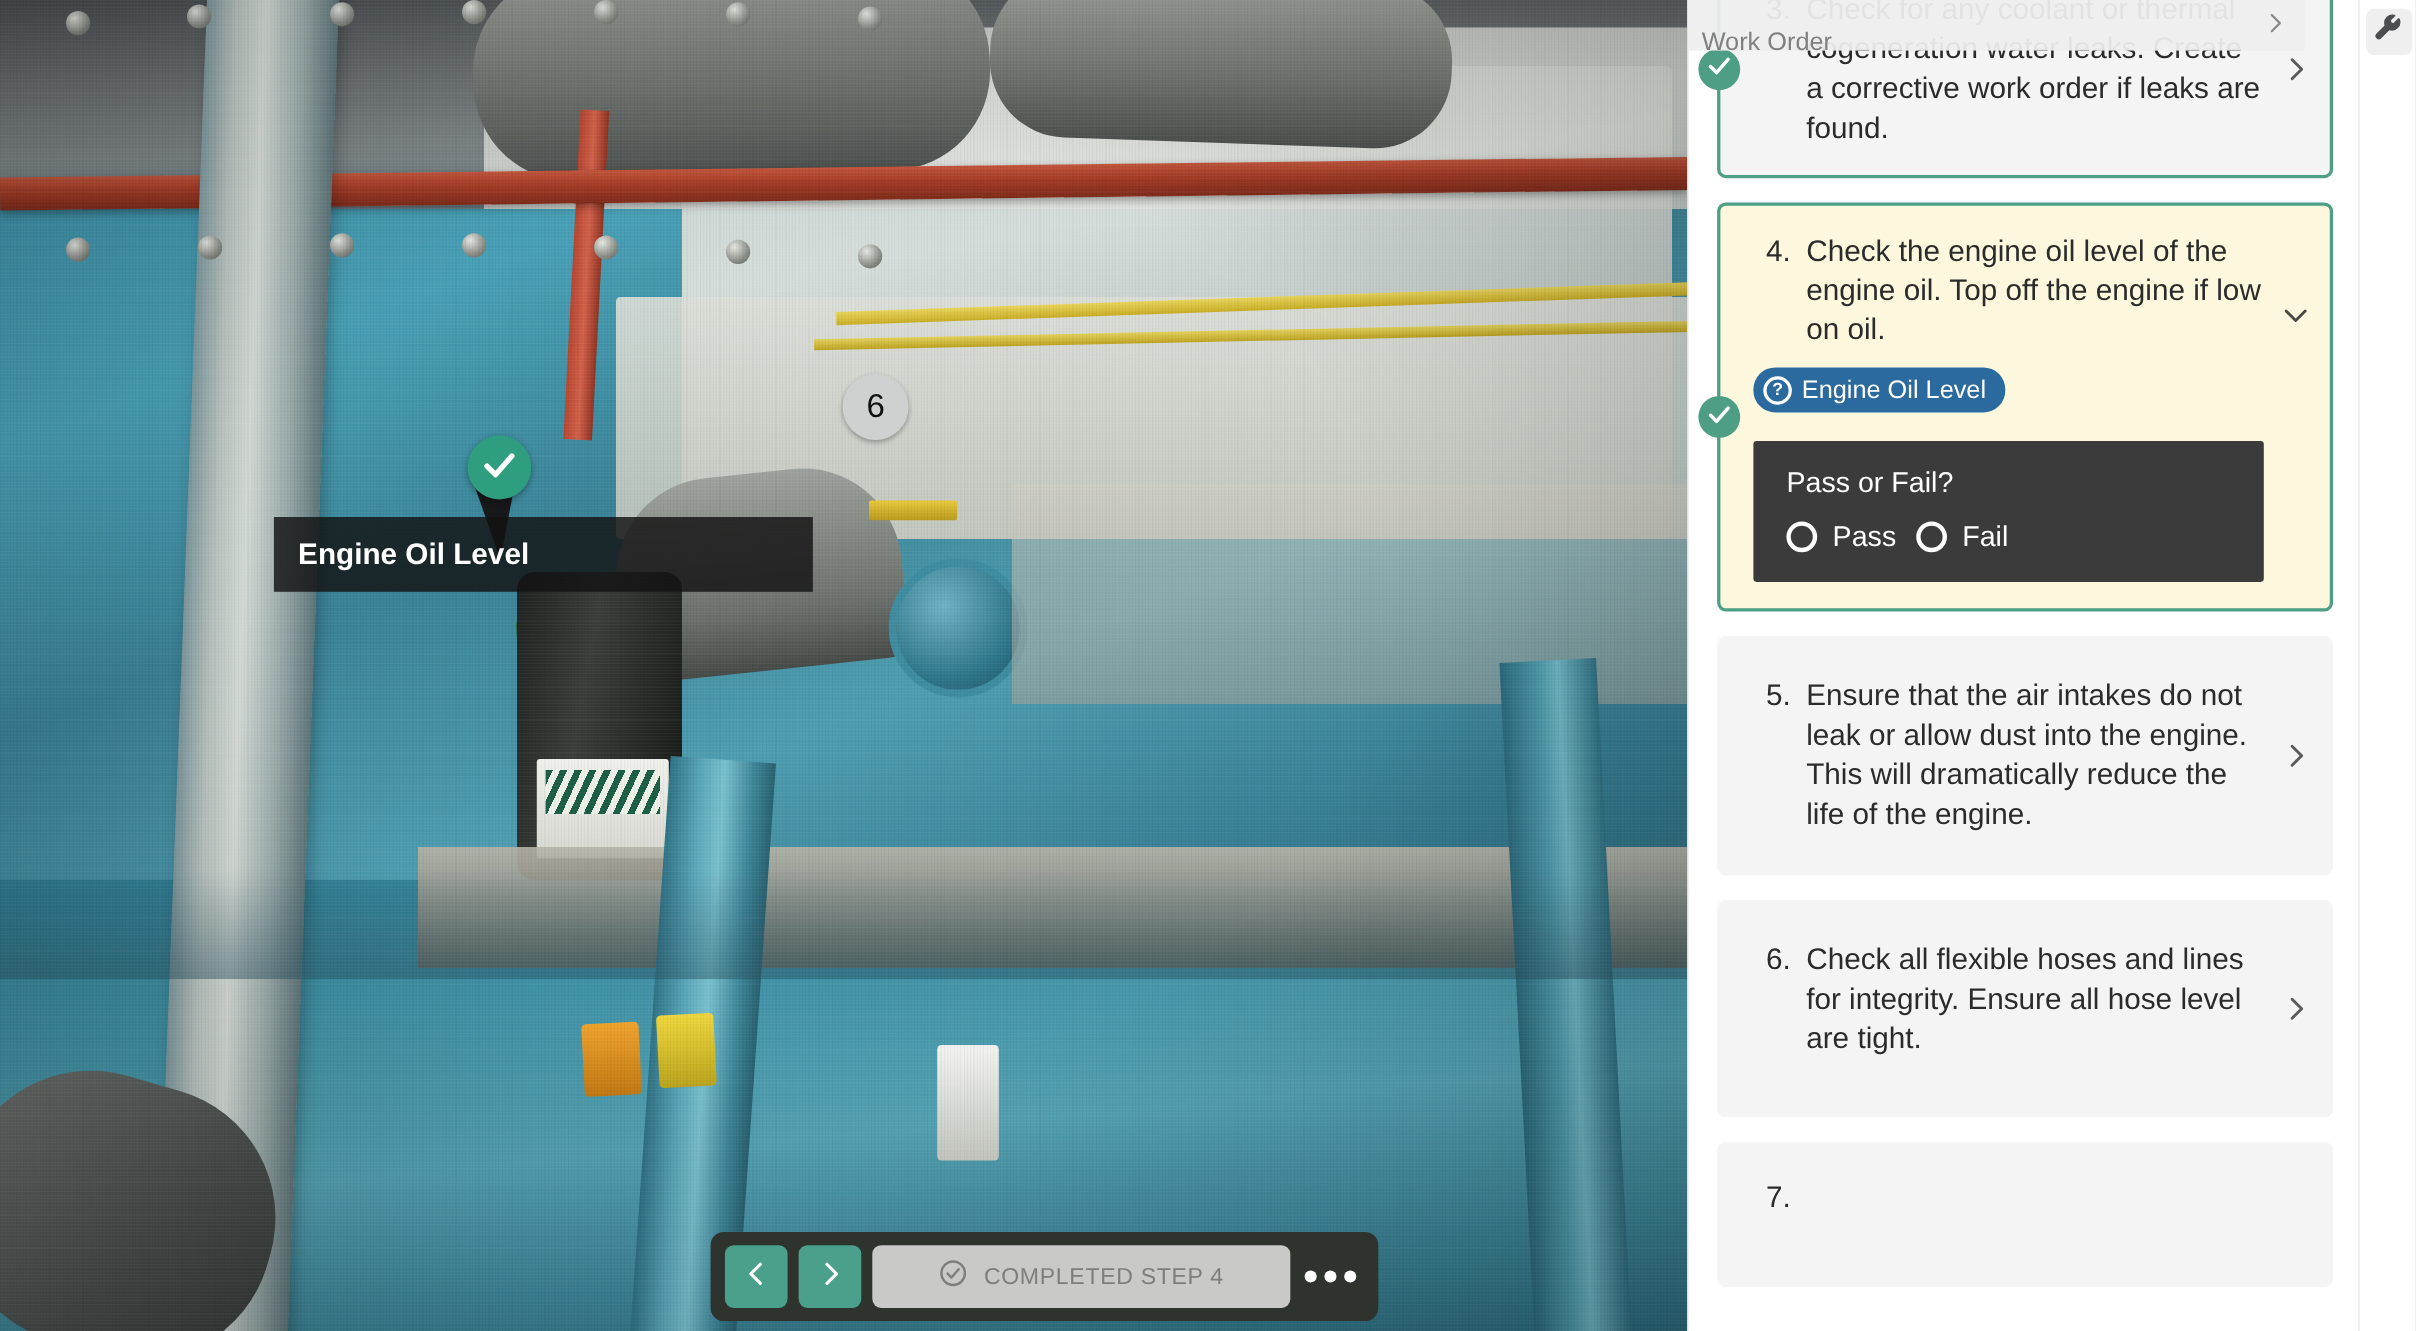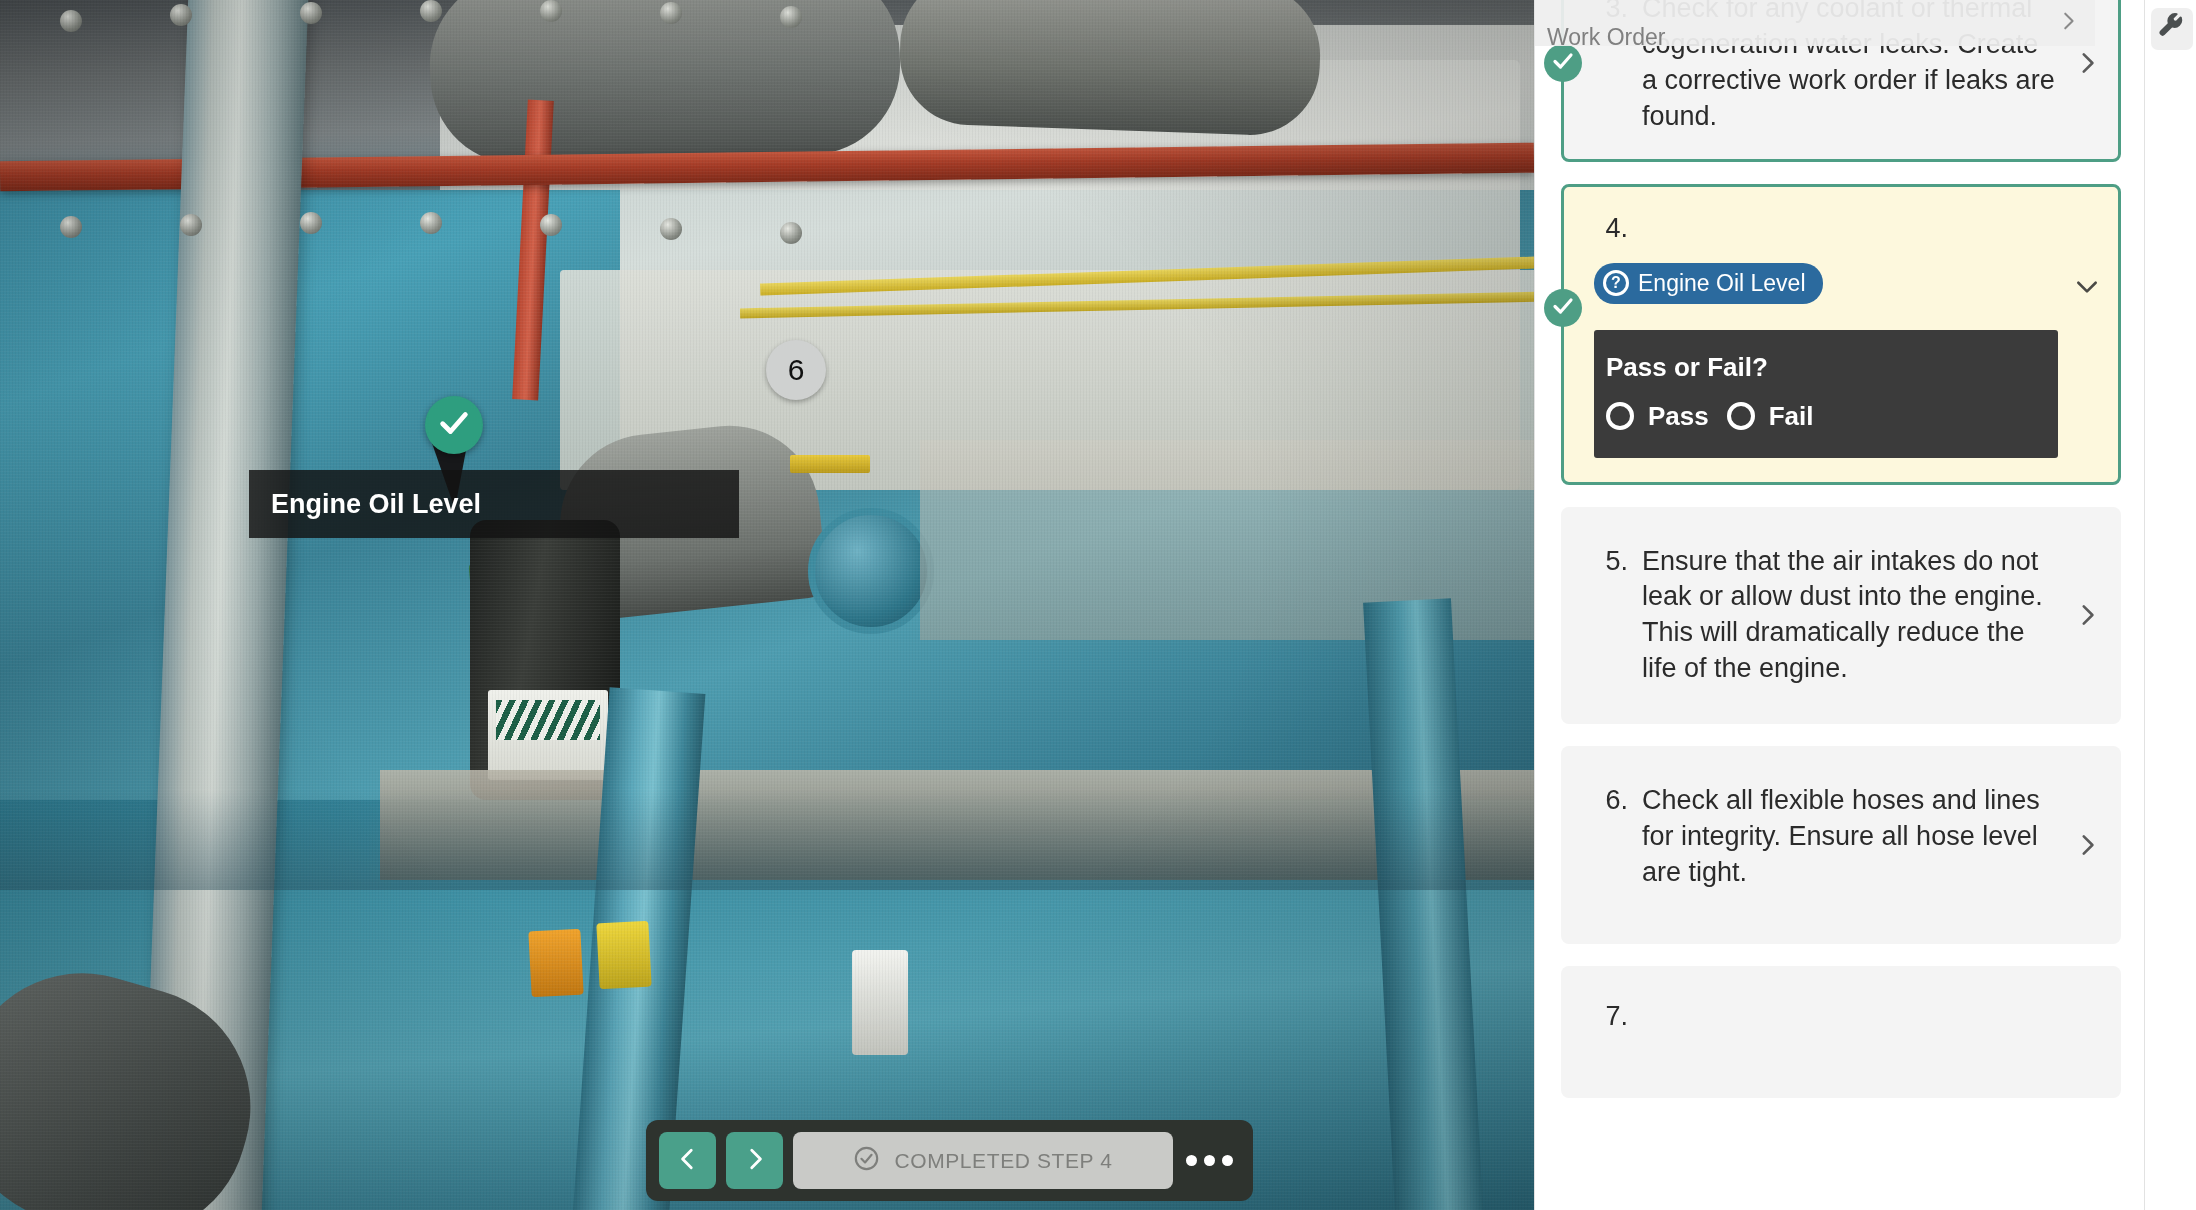--- a/index.html
+++ b/index.html
@@ -358,23 +358,22 @@
     border: 3px solid #ffffff;
     display: flex; align-items: center; justify-content: center;
     font-size: 16px; font-weight: bold; line-height: 1;
     flex: none;
   }
 
   .prompt-box {
     margin-top: 26px;
     background: #3b3b3b;
     border-radius: 3px;
-    padding: 22px 26px 26px 12px;
+    padding: 22px 26px 26px 30px;
     color: #ffffff;
-    font-weight: bold;
   }
   .prompt-q { font-size: 26px; margin-bottom: 18px; }
   .prompt-opts { display: flex; align-items: center; }
   .opt { display: flex; align-items: center; gap: 14px; cursor: pointer; margin-right: 18px; }
   .radio {
     width: 28px; height: 28px; border-radius: 50%;
     border: 4px solid #ffffff; background: transparent;
     flex: none;
   }
   .opt-label { font-size: 26px; color: #ffffff; }
@@ -528,20 +527,21 @@
       <div class="card active">
         <div class="check-badge lower">
           <span>
             <svg viewBox="0 0 24 24" fill="none" stroke="#ffffff" stroke-width="3.2" stroke-linecap="round" stroke-linejoin="round">
               <polyline points="4,12.5 9.5,18 20,6"></polyline>
             </svg>
           </span>
         </div>
         <div class="card-row">
           <div class="card-num">4.</div>
+          <div class="card-text">Check the engine oil level of the engine oil. Top off the engine if low on oil.</div>
         </div>
 
         <div class="asset-pill">
           <span class="q">?</span>
           <span>Engine Oil Level</span>
         </div>
 
         <div class="prompt-box">
           <div class="prompt-q">Pass or Fail?</div>
           <div class="prompt-opts">

